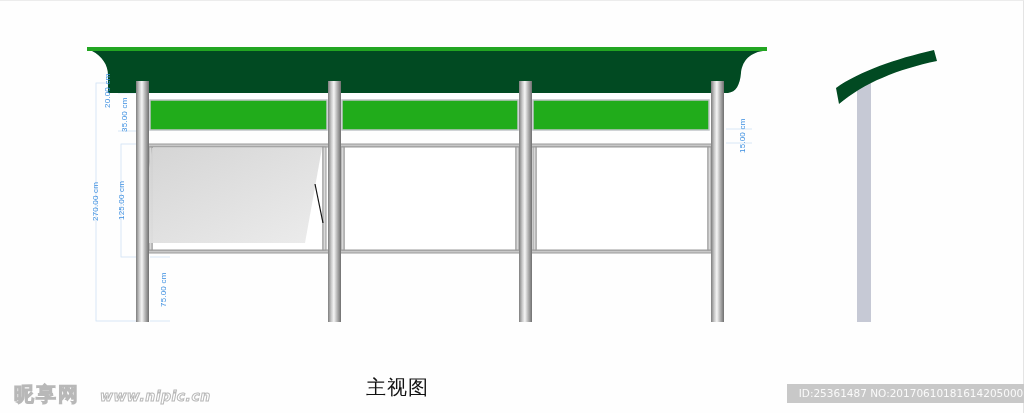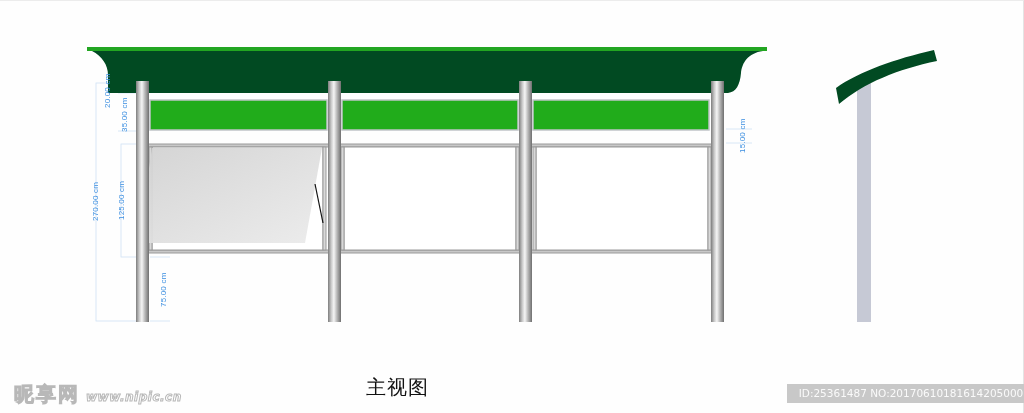--- a/index.html
+++ b/index.html
@@ -2,21 +2,21 @@
 <html><head>
 <meta charset="utf-8">
 <style>
   html, body { margin: 0; padding: 0; background: #ffffff; }
   body { width: 1024px; height: 413px; position: relative; overflow: hidden; font-family: "DejaVu Sans", sans-serif; }
   .canvas { position: absolute; left: 0; top: 0; width: 1024px; height: 413px; background: #fefefe; border-right: 1px solid #e4e4e4; border-top: 1px solid #ececec; box-sizing: border-box; }
   svg.drawing { position: absolute; left: 0; top: 0; }
   .dim-label { position: absolute; font-family: "Liberation Sans", sans-serif; font-size: 8px; color: #3b8ee0; white-space: nowrap; transform-origin: left top; transform: rotate(-90deg); letter-spacing: 0.2px; }
   .caption { position: absolute; font-family: "DejaVu Sans", sans-serif; font-size: 20px; color: #111; letter-spacing: 1px; }
   .watermark { position: absolute; left: 14px; top: 380px; font-family: "DejaVu Sans", sans-serif; font-weight: bold; font-size: 20px; color: #ffffff; -webkit-text-stroke: 1px #b8b8b8; letter-spacing: 2px; }
-  .watermark .url { font-style: italic; font-size: 12px; letter-spacing: 0.5px; margin-left: 6px; }
+  .watermark .url { font-style: italic; font-size: 14px; letter-spacing: 0.5px; margin-left: 20px; }
   .id-bar { position: absolute; left: 787px; top: 383px; width: 248px; height: 19px; background: #c8c8c8; color: #fafafa; font-family: "DejaVu Sans", sans-serif; font-size: 10.5px; line-height: 19px; text-align: center; white-space: nowrap; }
 </style>
 </head>
 <body>
 
 <div class="canvas">
 
   <svg class="drawing" width="1024" height="413" viewBox="0 0 1024 413">
     <defs>
       <linearGradient id="poleGrad" x1="0" x2="1" y1="0" y2="0">

